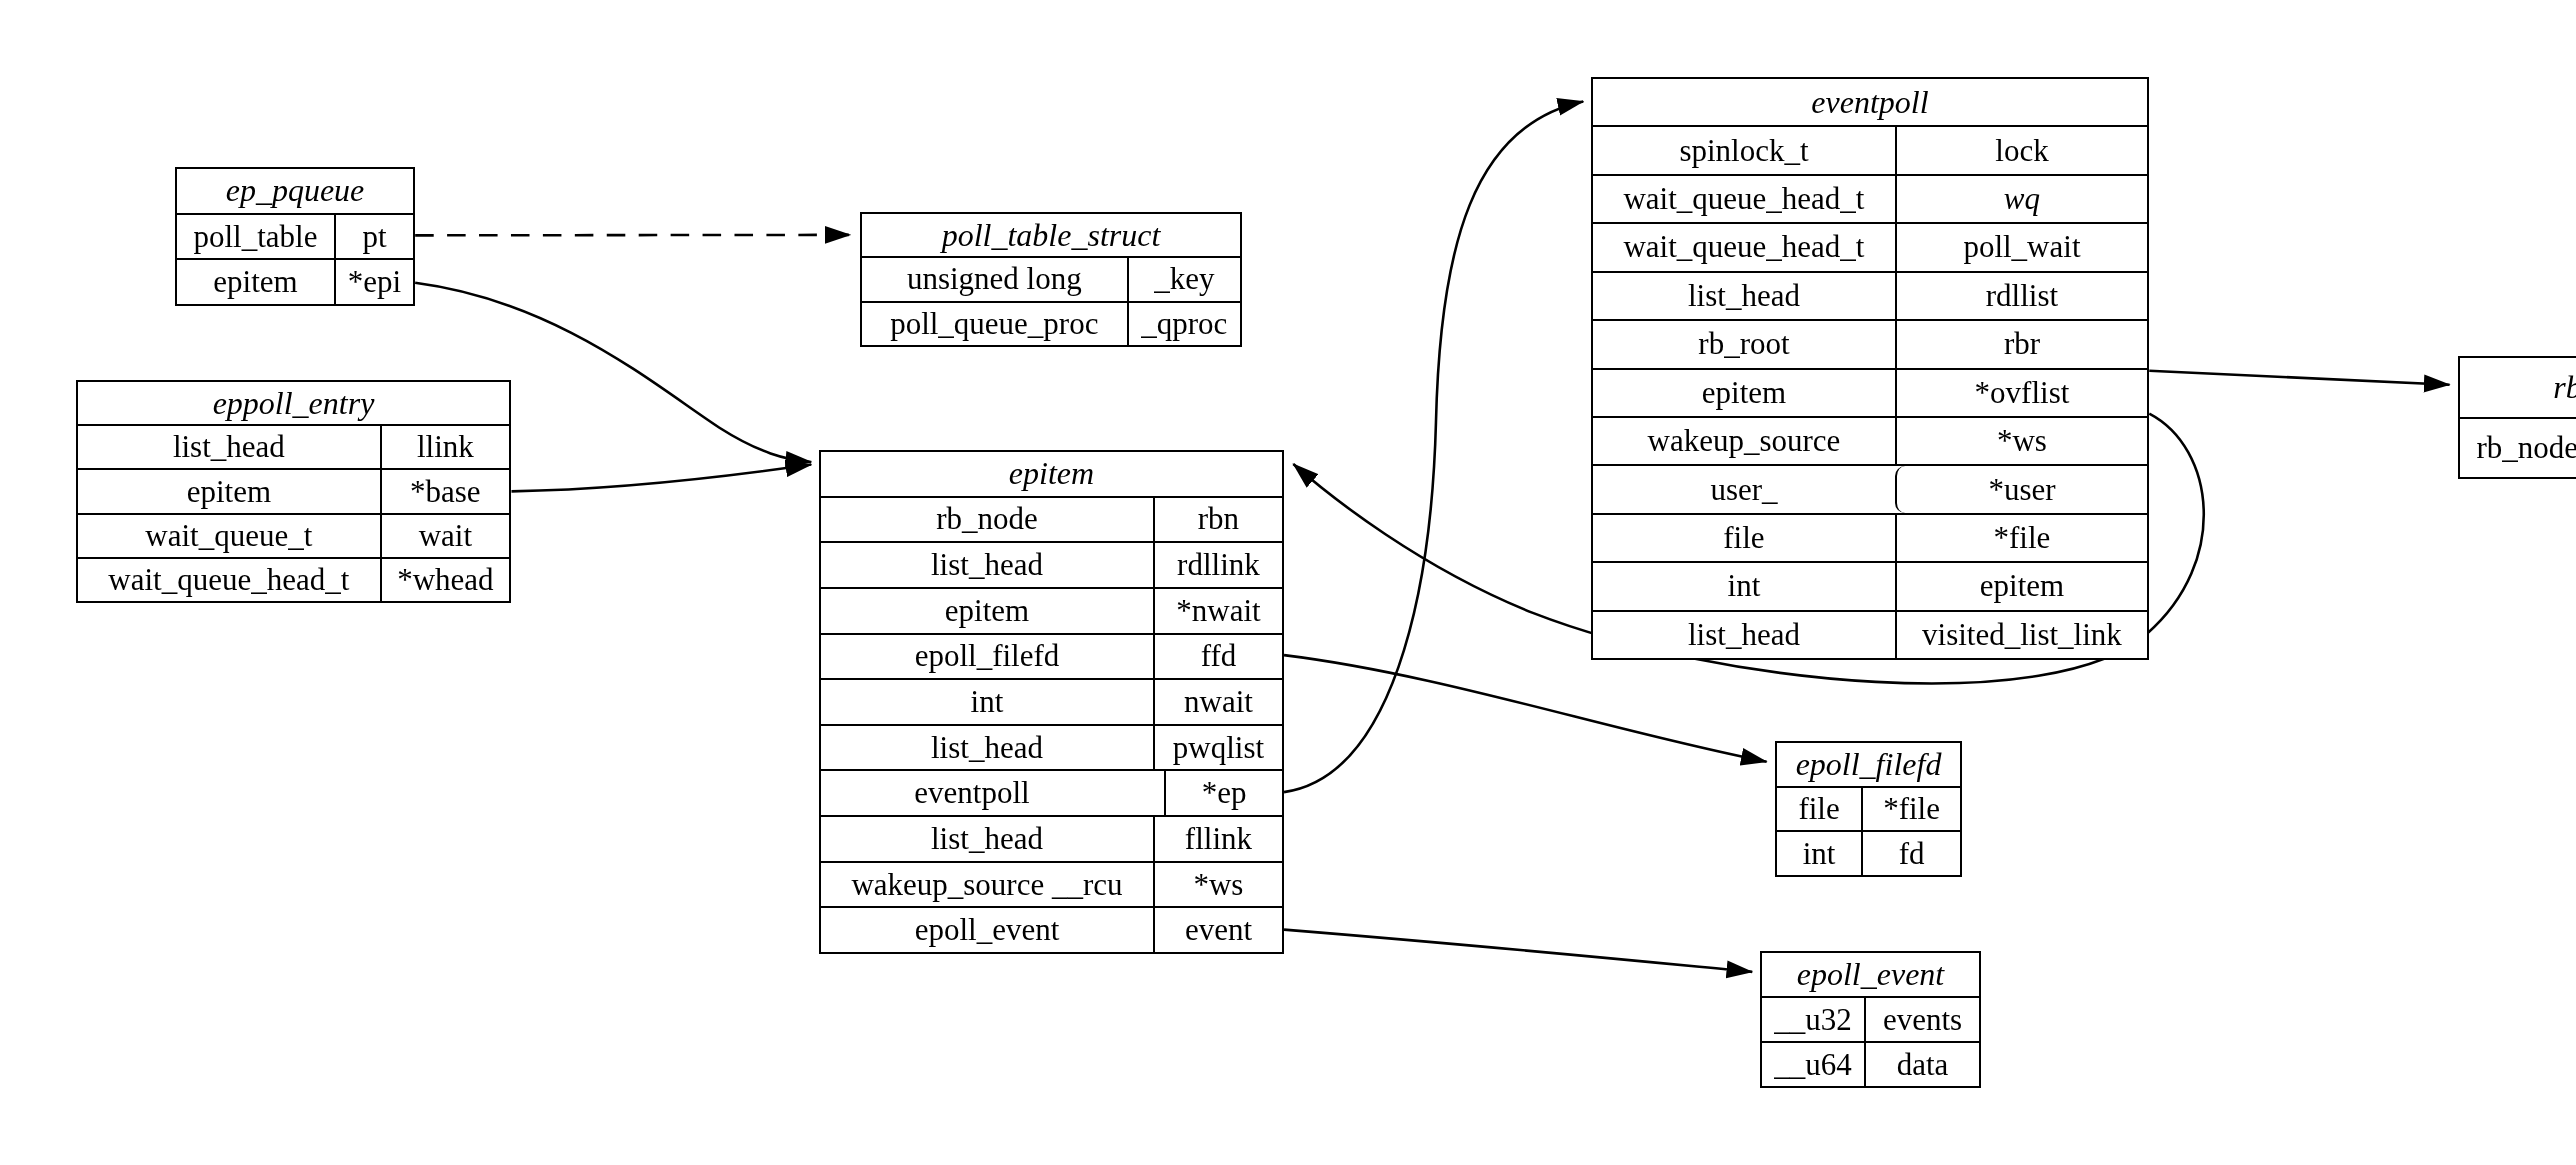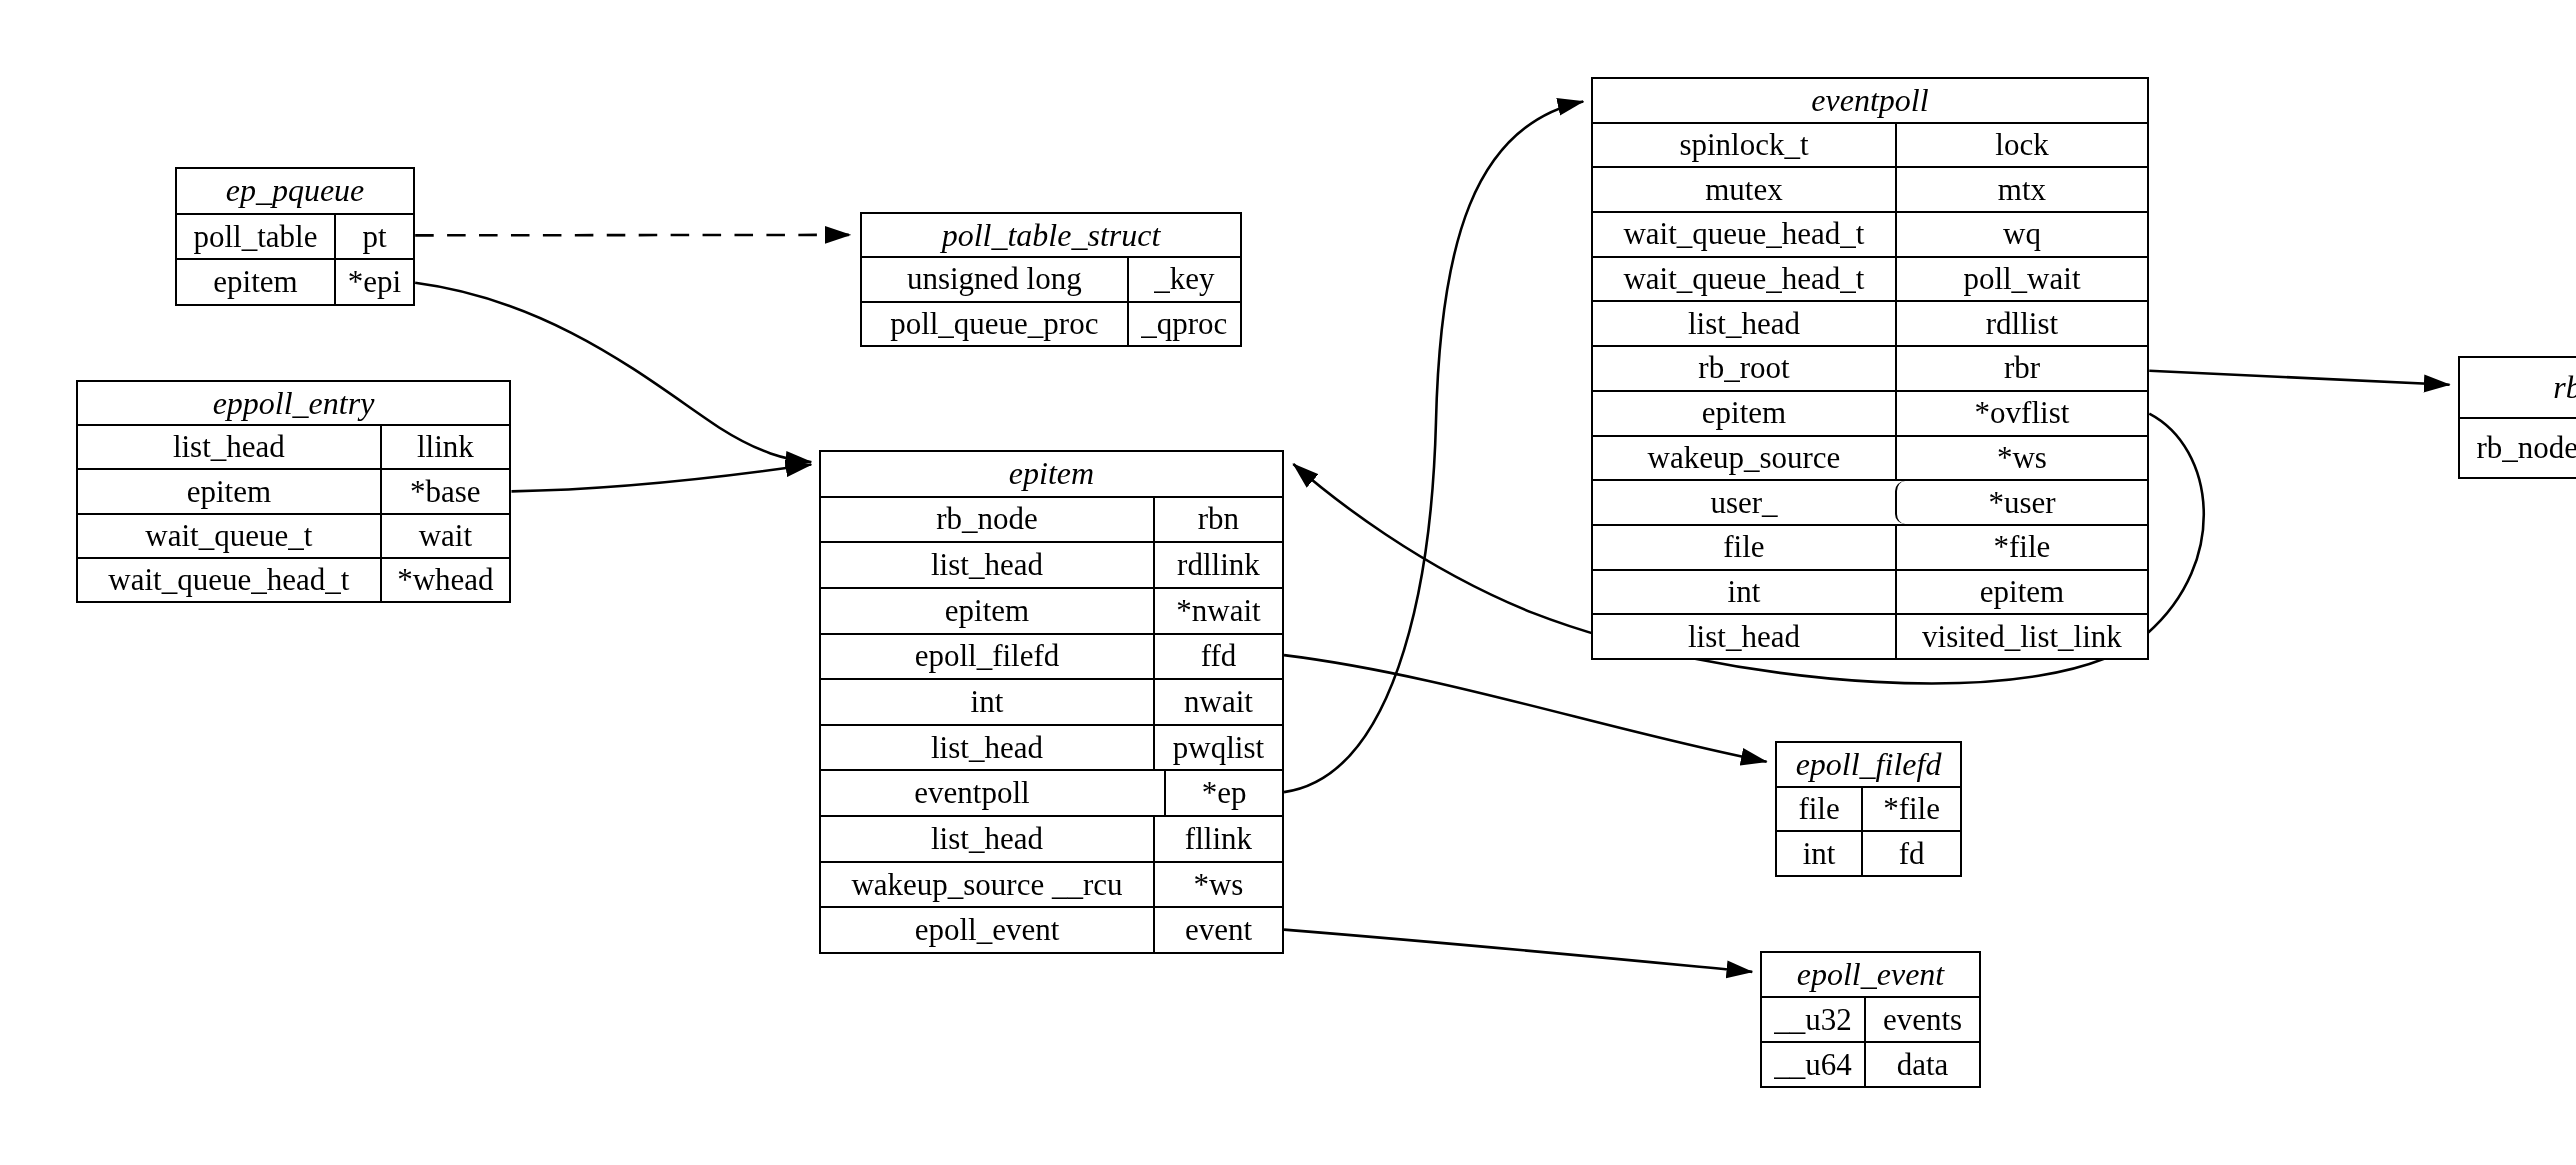--- a/index.html
+++ b/index.html
@@ -121,26 +121,22 @@
           <div class="cell field" style="width: 28%;">event</div>
         </div>
       </div>
       <div class="tbl" style="left: 1591px; top: 77px; width: 558px; height: 583px;">
         <div class="ttl">eventpoll</div>
         <div class="row">
           <div class="cell type" style="width: 54.5%;">spinlock_t</div>
           <div class="cell field" style="width: 45.5%;">lock</div>
         </div>
         <div class="row">
-          <div class="cell type" style="width: 54.5%;">mutex</div>
-          <div class="cell field" style="width: 45.5%;">mtx</div>
-        </div>
-        <div class="row">
           <div class="cell type" style="width: 54.5%;">wait_queue_head_t</div>
-          <div class="cell field" style="width: 45.5%;">wq</div>
+          <div class="cell field" style="width: 45.5%; font-style: italic;">wq</div>
         </div>
         <div class="row">
           <div class="cell type" style="width: 54.5%;">wait_queue_head_t</div>
           <div class="cell field" style="width: 45.5%;">poll_wait</div>
         </div>
         <div class="row">
           <div class="cell type" style="width: 54.5%;">list_head</div>
           <div class="cell field" style="width: 45.5%;">rdllist</div>
         </div>
         <div class="row">

